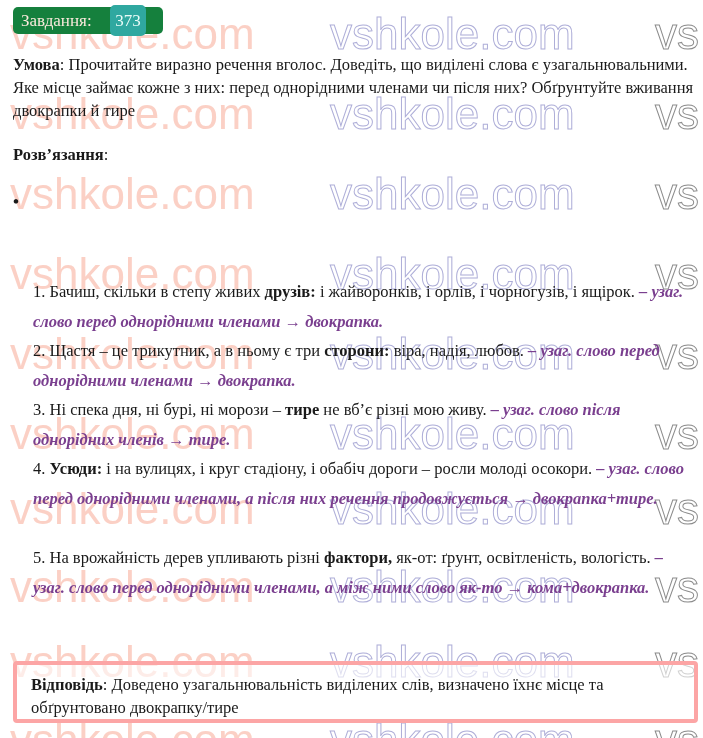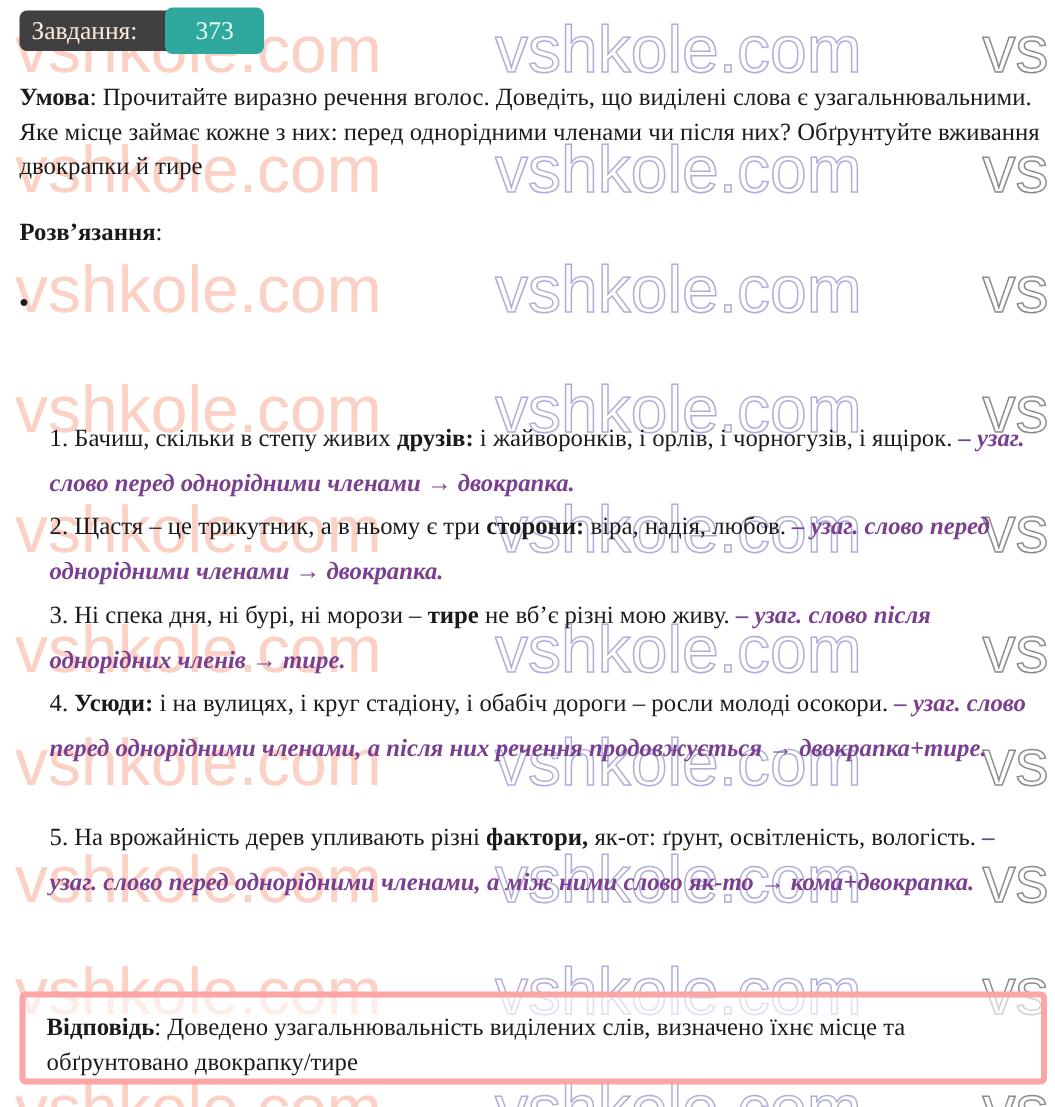--- a/index.html
+++ b/index.html
@@ -42,37 +42,37 @@
     .content {
       position: relative;
       z-index: 1;
     }
     .task-badge {
       position: absolute;
       left: 13px;
       top: 7px;
       height: 27px;
       width: 150px;
-      background: #404040;
+      background: #15803d;
       border-radius: 5px;
       display: flex;
       align-items: center;
     }
     .task-label {
       color: #fbe9dc;
       font-size: 17px;
       padding-left: 8px;
       font-family: "Liberation Serif", serif;
     }
     .task-number {
       position: absolute;
       left: 97px;
       top: -2px;
       height: 31px;
-      width: 66px;
+      width: 36px;
       background: #2fa8a0;
       border-radius: 5px;
       color: #e8fbf8;
       font-size: 17px;
       display: flex;
       align-items: center;
       justify-content: center;
     }
     .para {
       position: absolute;

